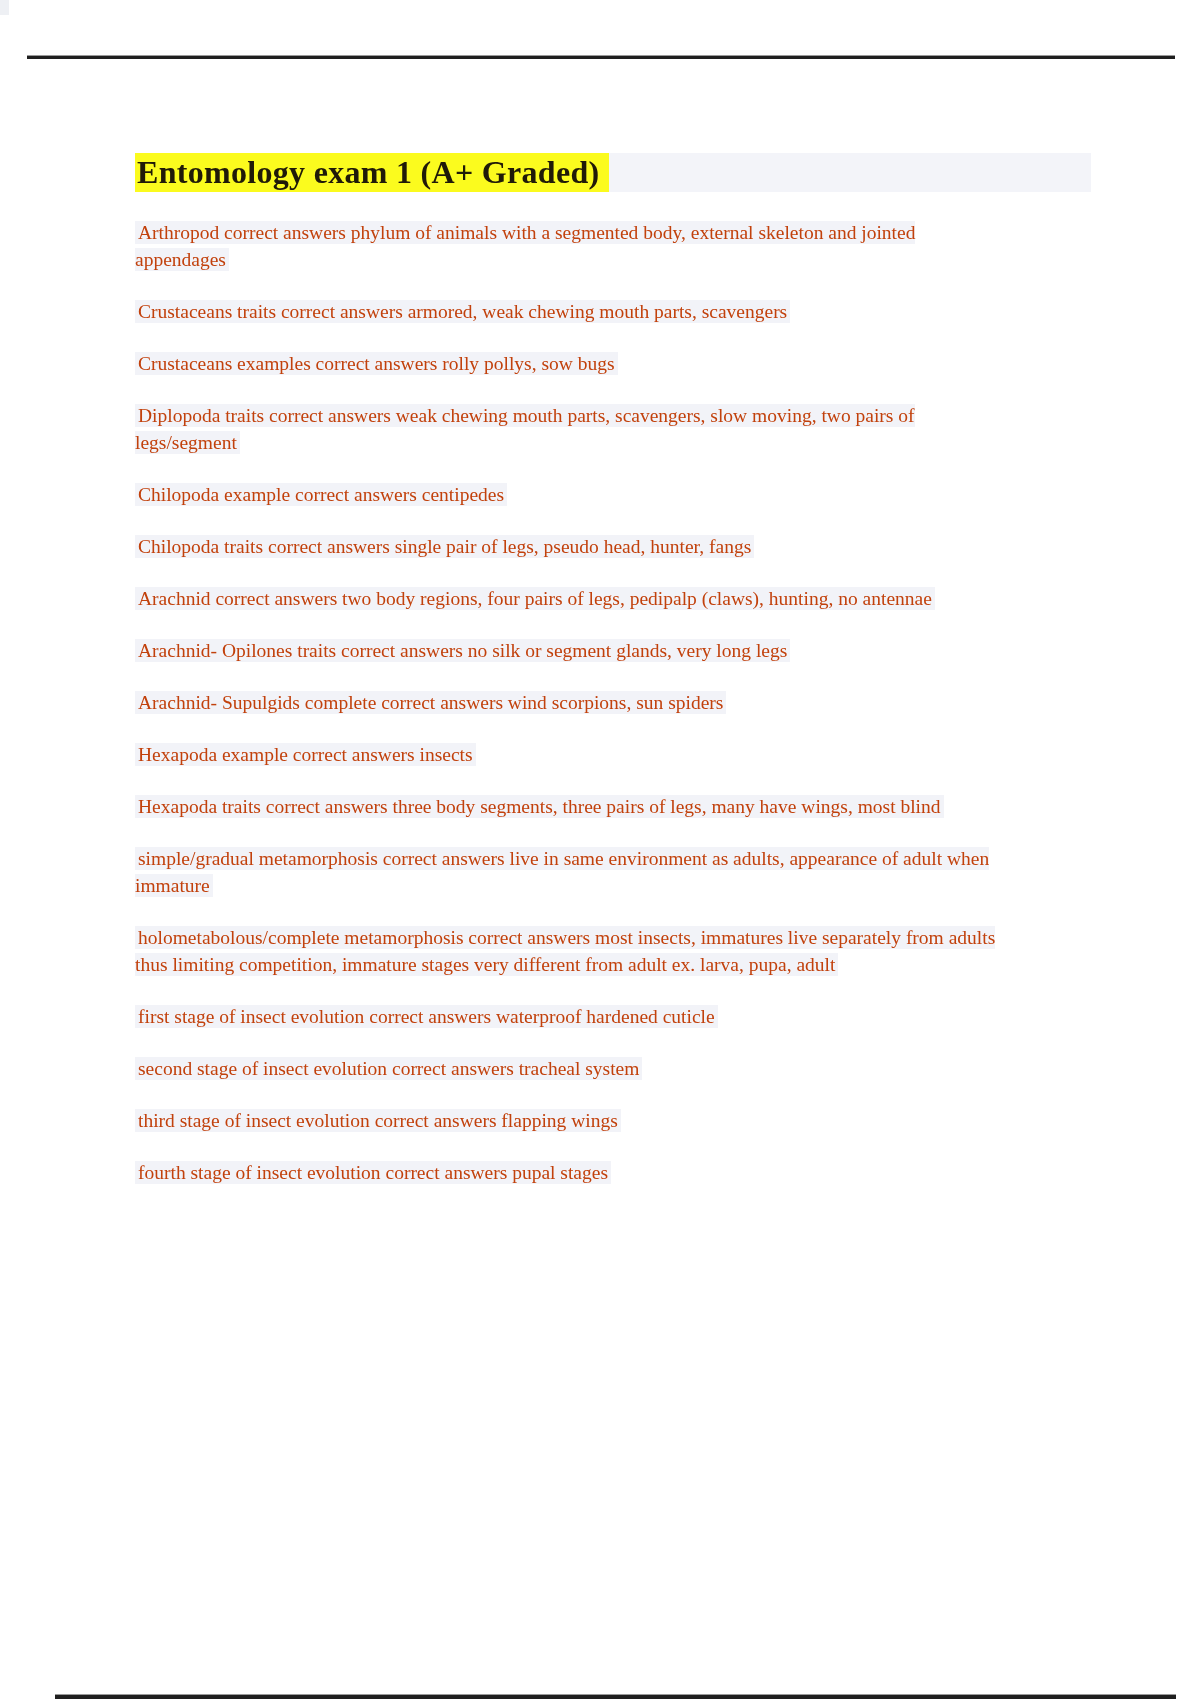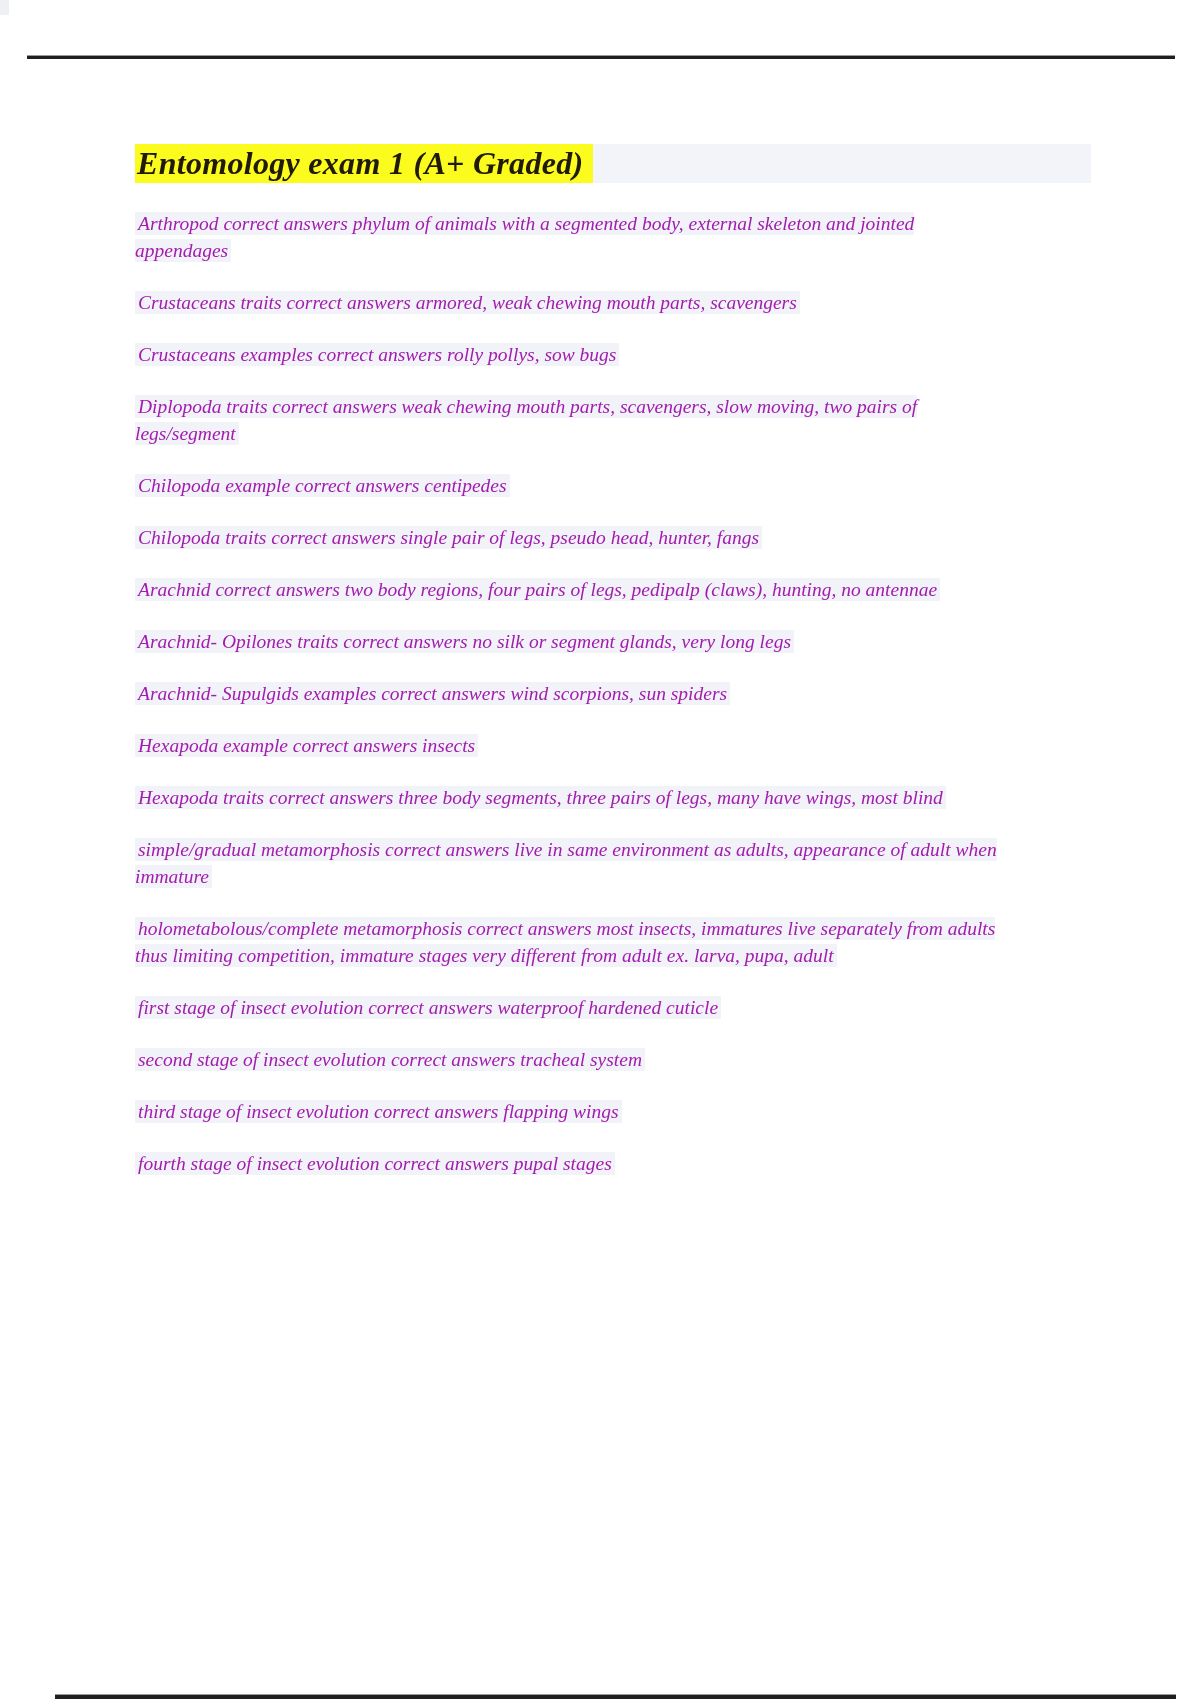--- a/index.html
+++ b/index.html
@@ -36,44 +36,43 @@
   }
   .rule-bottom {
     left: 55px;
     width: 1121px;
     top: 1694px;
     height: 4px;
   }
   .content {
     position: absolute;
     left: 135px;
-    top: 144px;
+    top: 153px;
     width: 875px;
-    font-style: italic;
   }
   h1.title {
     margin: 0 0 27px 0;
     width: 956px;
     background: #f3f4f9;
     font-size: 32px;
     font-weight: bold;
     line-height: 39px;
     letter-spacing: 0.3px;
     color: #201a08;
     white-space: nowrap;
   }
   h1.title .title-hl {
     background: #fbfb1e;
     padding: 1px 10px 2px 2px;
   }
   p.qa {
     margin: 0 0 25px 0;
     font-size: 19.5px;
     line-height: 27px;
-    color: #a21caf;
+    color: #c2410c;
   }
   p.qa .hl {
     background: #f2f3f8;
     padding: 1px 3px;
   }
 </style>
 </head>
 <body>
 
 <div class="page">
@@ -84,21 +83,21 @@
     <h1 class="title"><span class="title-hl">Entomology exam 1 (A+ Graded)</span></h1>
 
     <p class="qa"><span class="hl">Arthropod correct answers phylum of animals with a segmented body, external skeleton and jointed appendages</span></p>
     <p class="qa"><span class="hl">Crustaceans traits correct answers armored, weak chewing mouth parts, scavengers</span></p>
     <p class="qa"><span class="hl">Crustaceans examples correct answers rolly pollys, sow bugs</span></p>
     <p class="qa"><span class="hl">Diplopoda traits correct answers weak chewing mouth parts, scavengers, slow moving, two pairs of legs/segment</span></p>
     <p class="qa"><span class="hl">Chilopoda example correct answers centipedes</span></p>
     <p class="qa"><span class="hl">Chilopoda traits correct answers single pair of legs, pseudo head, hunter, fangs</span></p>
     <p class="qa"><span class="hl">Arachnid correct answers two body regions, four pairs of legs, pedipalp (claws), hunting, no antennae</span></p>
     <p class="qa"><span class="hl">Arachnid- Opilones traits correct answers no silk or segment glands, very long legs</span></p>
-    <p class="qa"><span class="hl">Arachnid- Supulgids examples correct answers wind scorpions, sun spiders</span></p>
+    <p class="qa"><span class="hl">Arachnid- Supulgids complete correct answers wind scorpions, sun spiders</span></p>
     <p class="qa"><span class="hl">Hexapoda example correct answers insects</span></p>
     <p class="qa"><span class="hl">Hexapoda traits correct answers three body segments, three pairs of legs, many have wings, most blind</span></p>
     <p class="qa"><span class="hl">simple/gradual metamorphosis correct answers live in same environment as adults, appearance of adult when immature</span></p>
     <p class="qa"><span class="hl">holometabolous/complete metamorphosis correct answers most insects, immatures live separately from adults thus limiting competition, immature stages very different from adult ex. larva, pupa, adult</span></p>
     <p class="qa"><span class="hl">first stage of insect evolution correct answers waterproof hardened cuticle</span></p>
     <p class="qa"><span class="hl">second stage of insect evolution correct answers tracheal system</span></p>
     <p class="qa"><span class="hl">third stage of insect evolution correct answers flapping wings</span></p>
     <p class="qa"><span class="hl">fourth stage of insect evolution correct answers pupal stages</span></p>
   </div>
 

